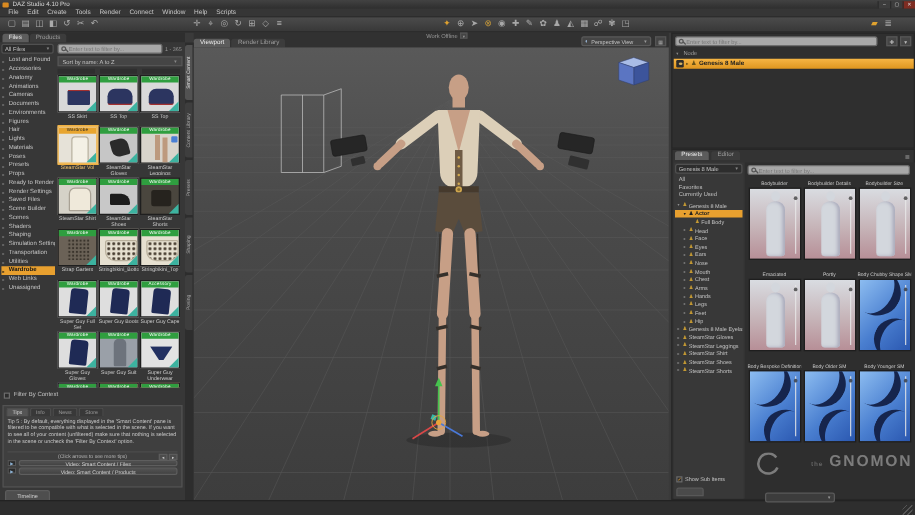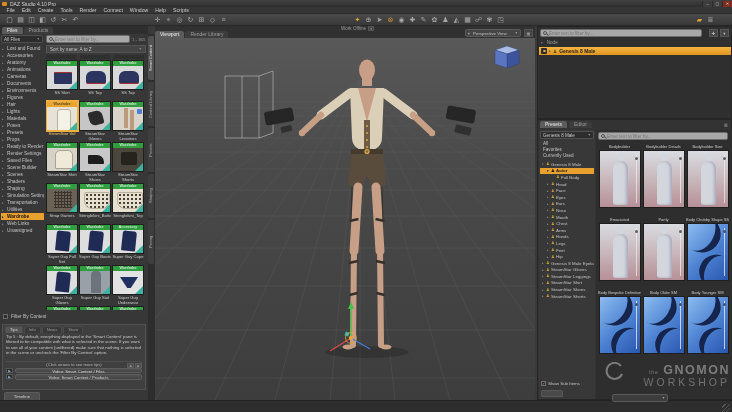--- a/index.html
+++ b/index.html
@@ -915,16 +915,15 @@
   </div>
 
   <div class="r watermark">
     <svg class="wmswoosh" width="20" height="20" viewBox="0 0 20 20">
       <path d="M17,4 A8,8 0 1 0 18,12" stroke="#8a8a8a" stroke-width="2" fill="none"></path>
     </svg>
     <div>
       <span class="wm1">the</span>
       <span class="wm2">GNOMON</span>
     </div>
-    <div class="wm3">WORKSHOP</div>
   </div>
 
 </div>
 
 </body></html>

